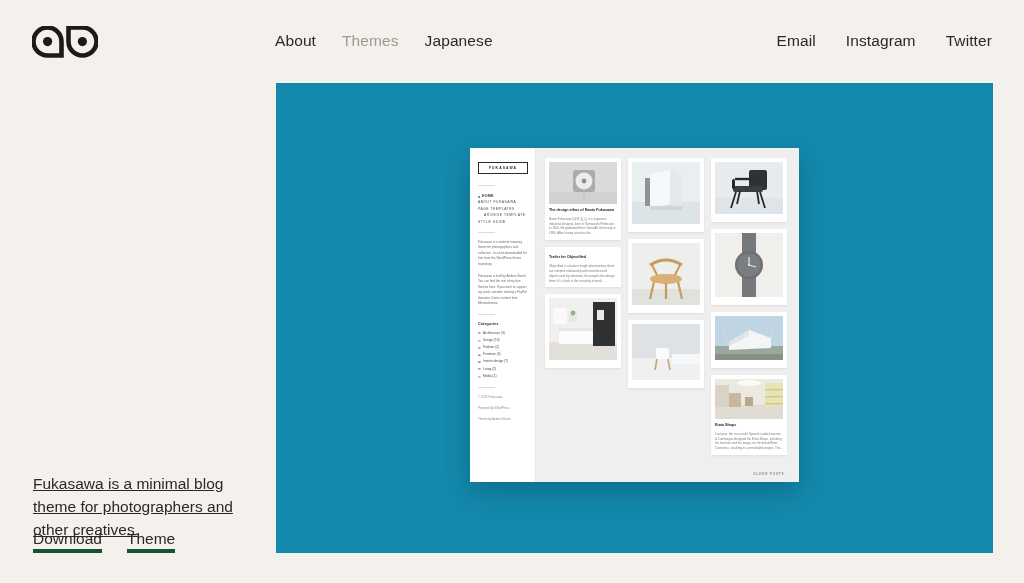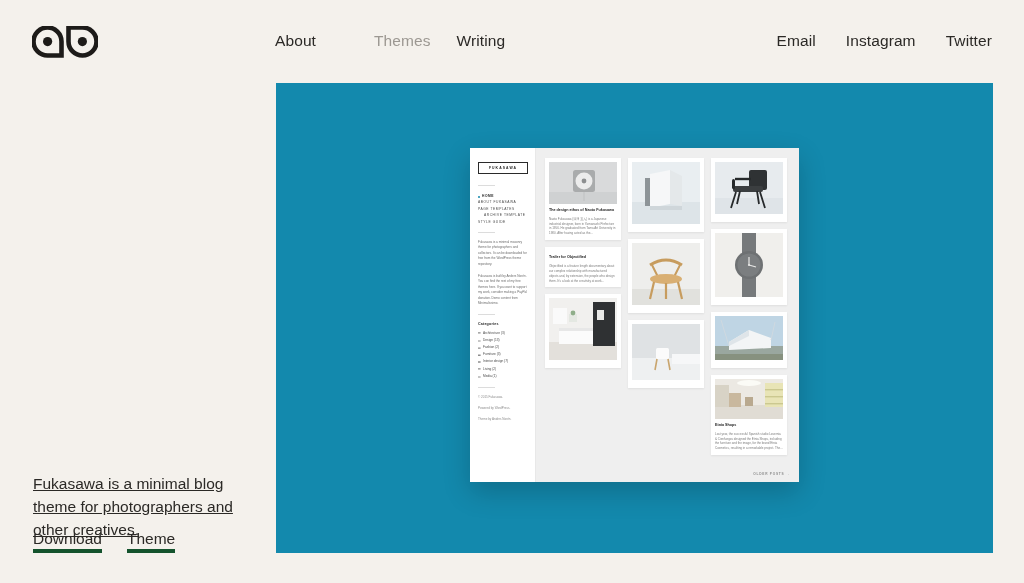--- a/index.html
+++ b/index.html
@@ -27,21 +27,21 @@
   }
   .nav-right{
     position:absolute;right:32px;top:30px;
     display:flex;gap:30px;align-items:baseline;
   }
   .nav-link{
     font-size:15.5px;color:#2b2926;text-decoration:none;
     letter-spacing:.1px;line-height:21px;white-space:nowrap;
     cursor:pointer;
   }
-  .nav-link.muted{color:#9c9892;margin-left:32px;}
+  .nav-link.muted{color:#9c9892;}
 
   
   .hero-panel{
     position:absolute;left:276px;top:83px;
     width:717px;height:470px;
     background:#1389ad;
   }
 
   
   .preview{
@@ -147,21 +147,21 @@
         <circle cx="15.6" cy="15.6" r="4.6" fill="#1d1b19"></circle>
 
         <path d="M36.5 1.5 L50.5 1.5 A14 14 0 0 1 50.5 29.5 A14 14 0 0 1 36.5 15.5 Z" fill="none" stroke="#1d1b19" stroke-width="4.6"></path>
         <circle cx="50.4" cy="15.6" r="4.6" fill="#1d1b19"></circle>
       </svg>
     </div>
 
     <nav class="nav-main">
       <a class="nav-link" href="#">About</a>
       <a class="nav-link muted" href="#">Themes</a>
-      <a class="nav-link" href="#">Writing</a>
+      <a class="nav-link" href="#">Japanese</a>
     </nav>
 
     <nav class="nav-right">
       <a class="nav-link" href="#">Email</a>
       <a class="nav-link" href="#">Instagram</a>
       <a class="nav-link" href="#">Twitter</a>
     </nav>
   </header>
 
   <div class="hero-panel"></div>

